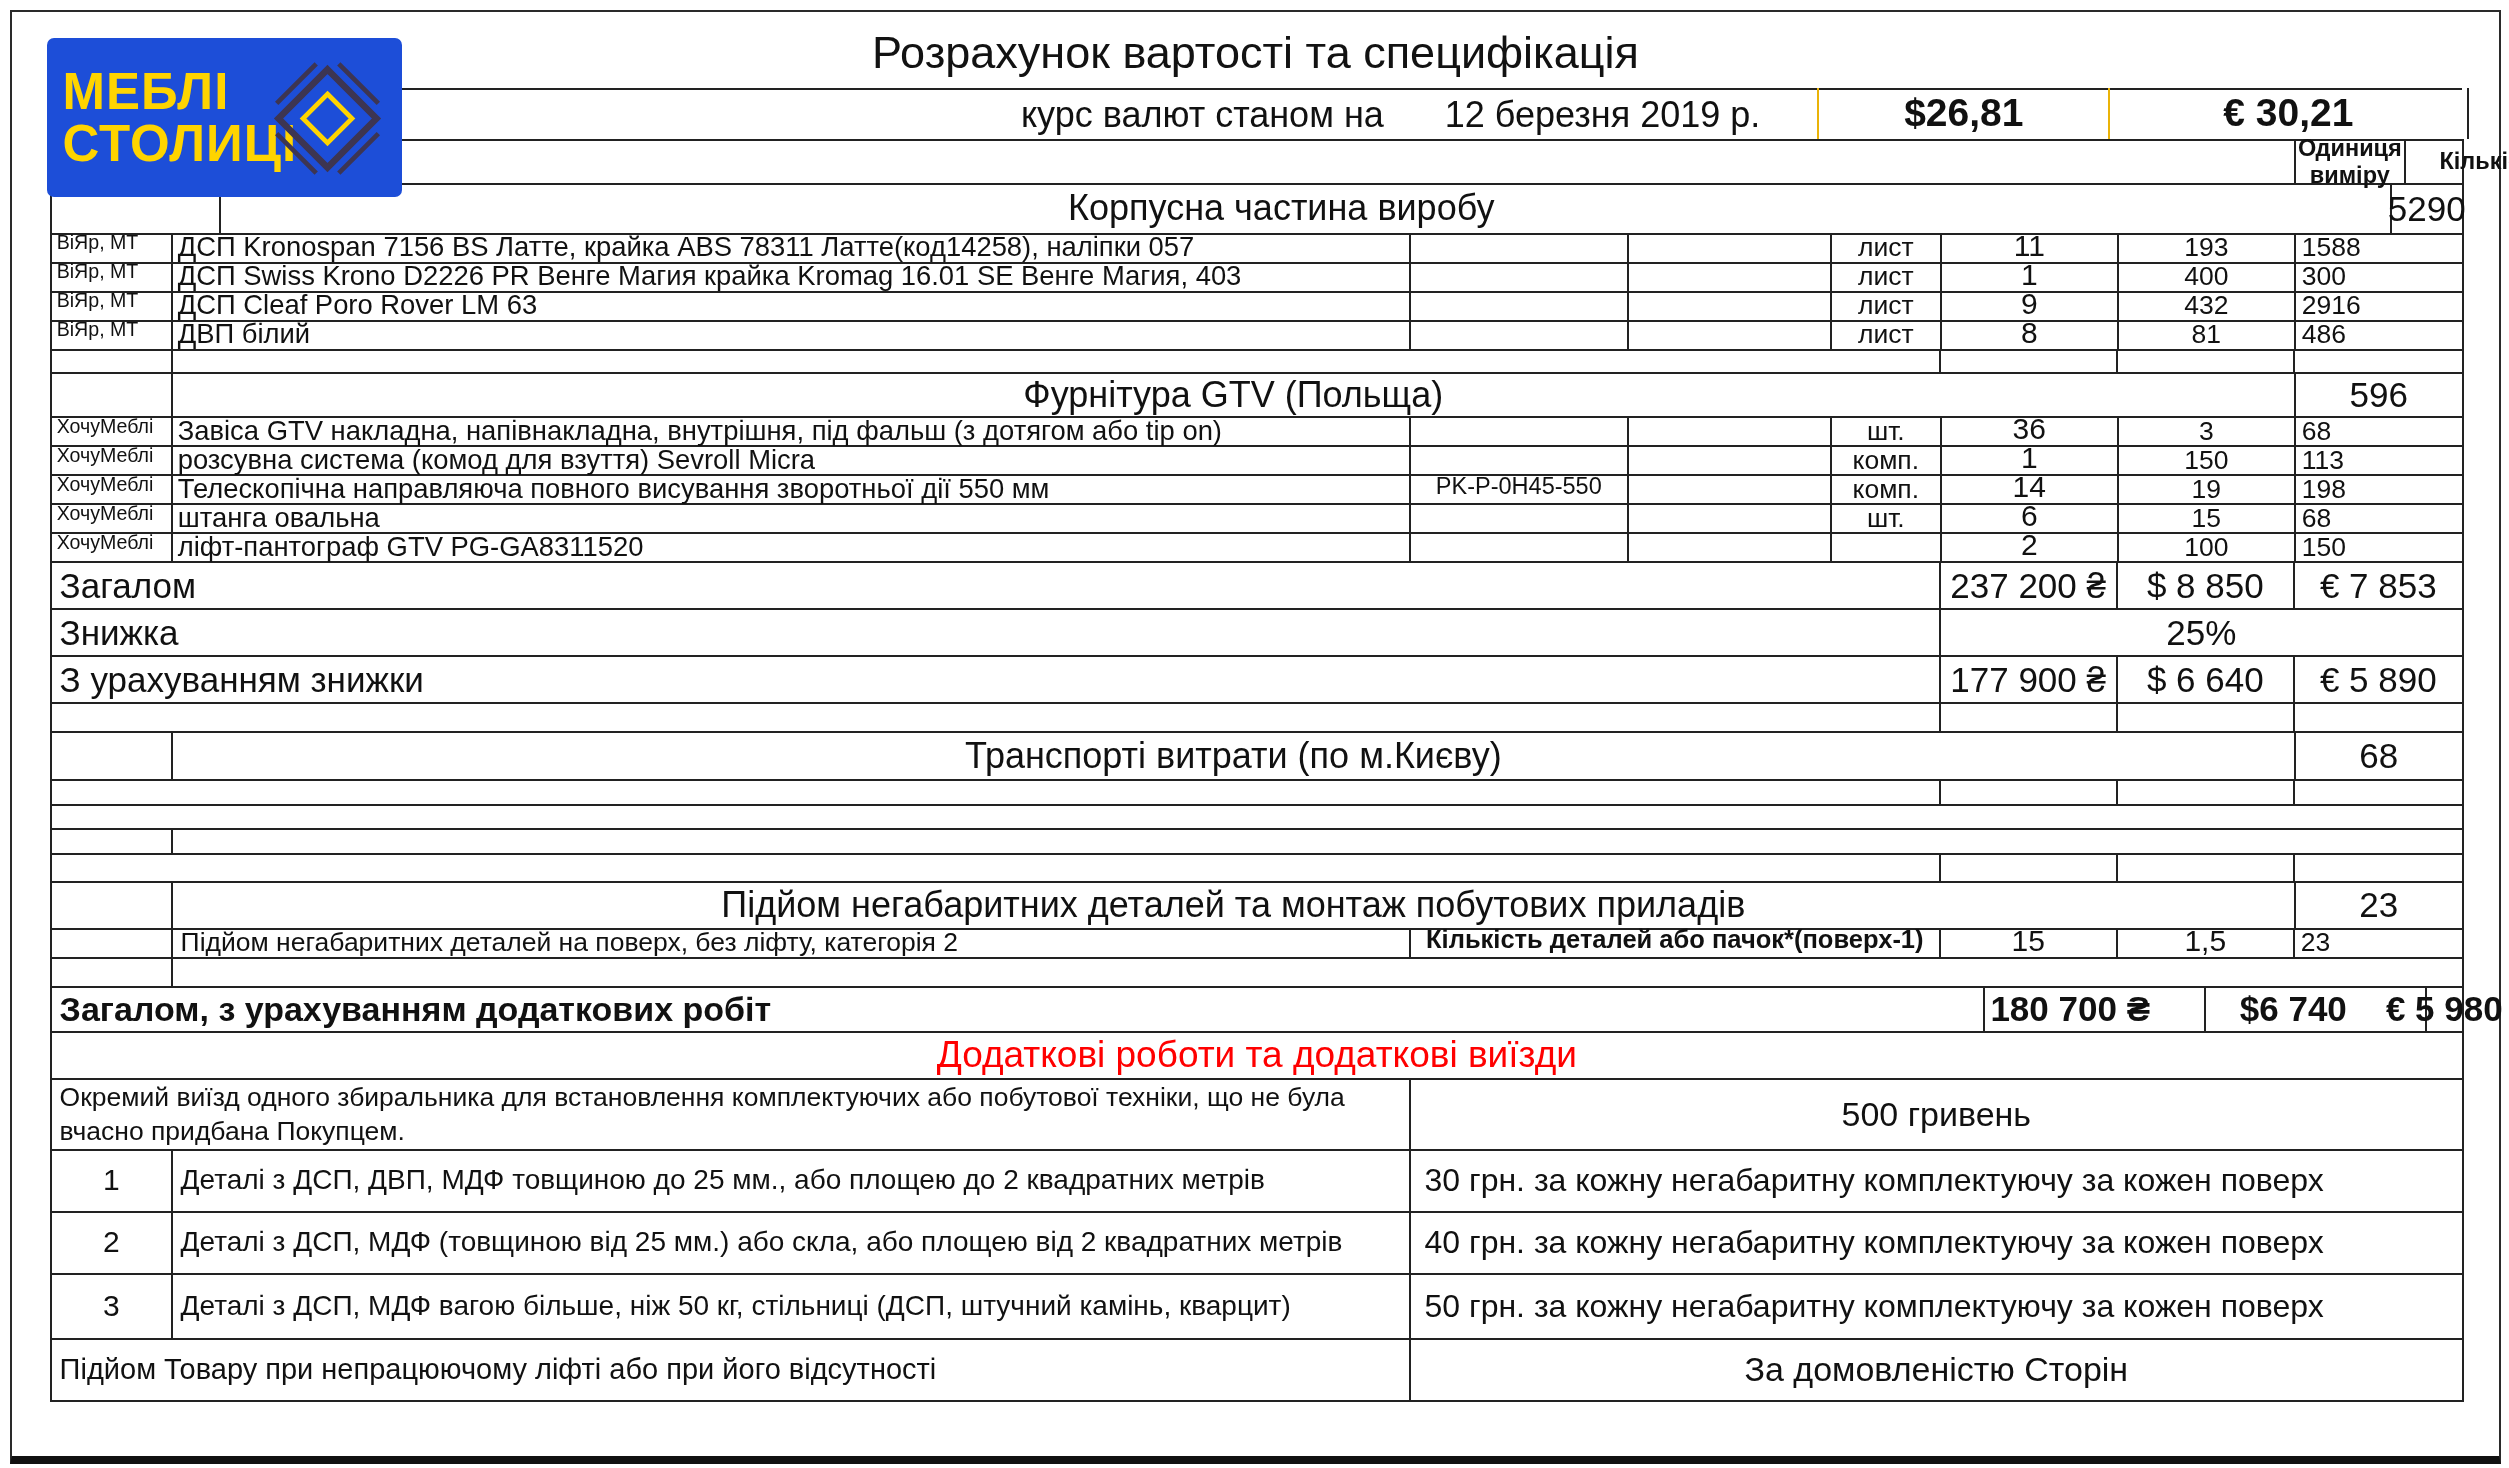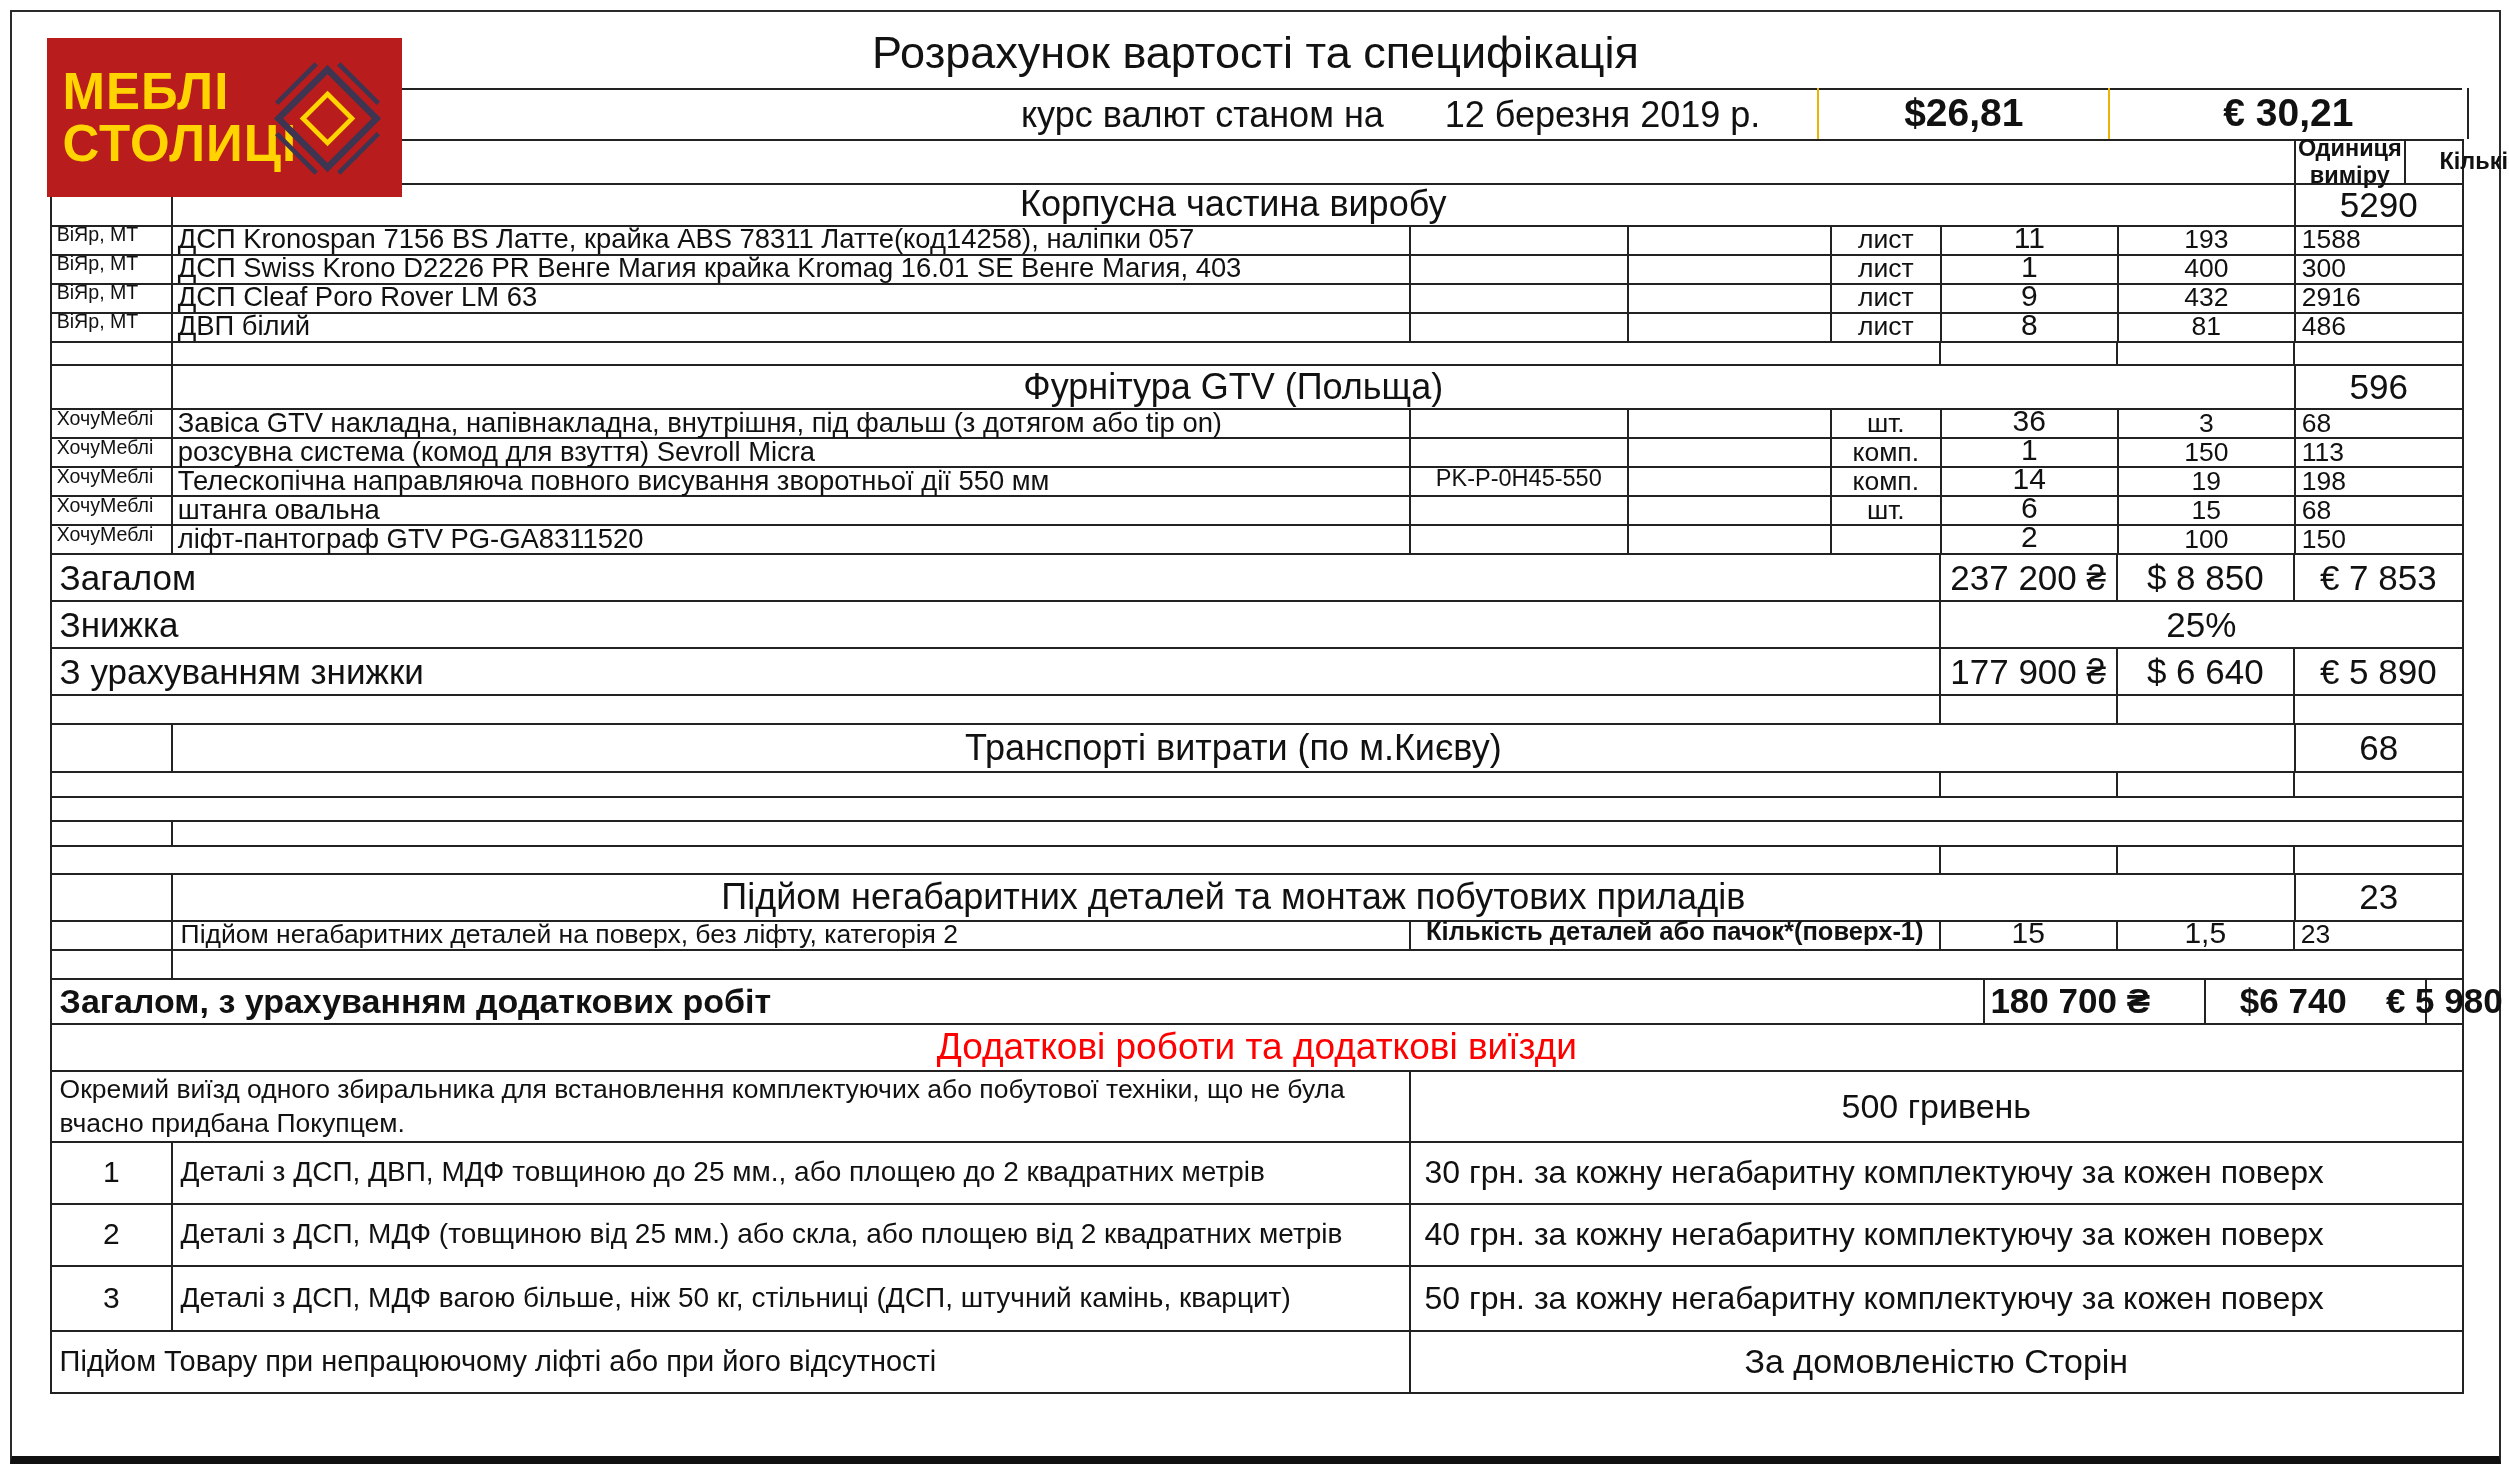--- a/index.html
+++ b/index.html
@@ -10,21 +10,21 @@
   }
   .page-frame{
     position:absolute;left:9.8px;top:9.8px;right:7.8px;bottom:3.9px;
     border:2px solid #2a2a2a;border-bottom:8.8px solid #111;
     background:#fff;
   }
   
   .header-band{position:relative;height:127px;}
   .logo{
     position:absolute;left:35px;top:26.5px;width:355px;height:159px;
-    background:#b91c1c;z-index:3;display:flex;align-items:center;
+    background:#1d4ed8;z-index:3;display:flex;align-items:center;border-radius:7px;
   }
   .logo-text{padding-left:15.7px;line-height:1.02;}
   .logo-text div{
     color:#ffd400;font-weight:bold;font-size:51px;letter-spacing:1px;
     font-family:"Liberation Sans",sans-serif;
   }
   .logo-emblem{position:absolute;right:17.6px;top:23.5px;width:113px;height:113px;}
   .page-title{
     position:absolute;left:0;right:0;top:15.7px;text-align:center;
     font-size:45px;color:#121212;
@@ -52,21 +52,21 @@
     box-sizing:border-box;display:flex;align-items:flex-end;flex-shrink:0;
     white-space:nowrap;line-height:1;padding-bottom:1px;
   }
   .bl{border-left:2px solid #222;}
   .wA{width:119px;} .wB{width:1238px;} .wC{width:218px;} .wD{width:203px;}
   .wE{width:110px;} .wF{width:177px;} .wG{width:177px;}
   .wH{flex:1 1 auto;min-width:0;}
   .wAE{width:1887px;} .wBG{width:2123px;} .wBE{width:1768px;}
   .wCE{width:530px;} .wL{width:1357px;}
   .h24{height:23.5px;} .h25{height:24.5px;} .h29{height:28px;} .h30{height:29px;}
-  .h43{height:42px;} .h45{height:44px;} .h46{height:45px;gap:44px;} .h48{height:47px;}
+  .h43{height:50px;gap:48px;} .h45{height:44px;} .h46{height:45px;gap:44px;} .h48{height:47px;}
   .h49{height:48px;} .h63{height:62px;} .h66{height:65px;} .h72{height:71px;}
   .hdrcell{
     align-items:center;justify-content:center;text-align:center;
     white-space:normal;font-weight:bold;font-size:23.5px;line-height:1.15;
     padding:0 3.9px;
   }
   .f-vendor{font-size:19.6px;padding-left:4.9px;padding-bottom:9px;}
   .f-desc{font-size:27.4px;padding-left:4.9px;}
   .f-art{font-size:23.5px;justify-content:center;padding-bottom:4.9px;}
   .f-unit{font-size:26.5px;justify-content:center;}

